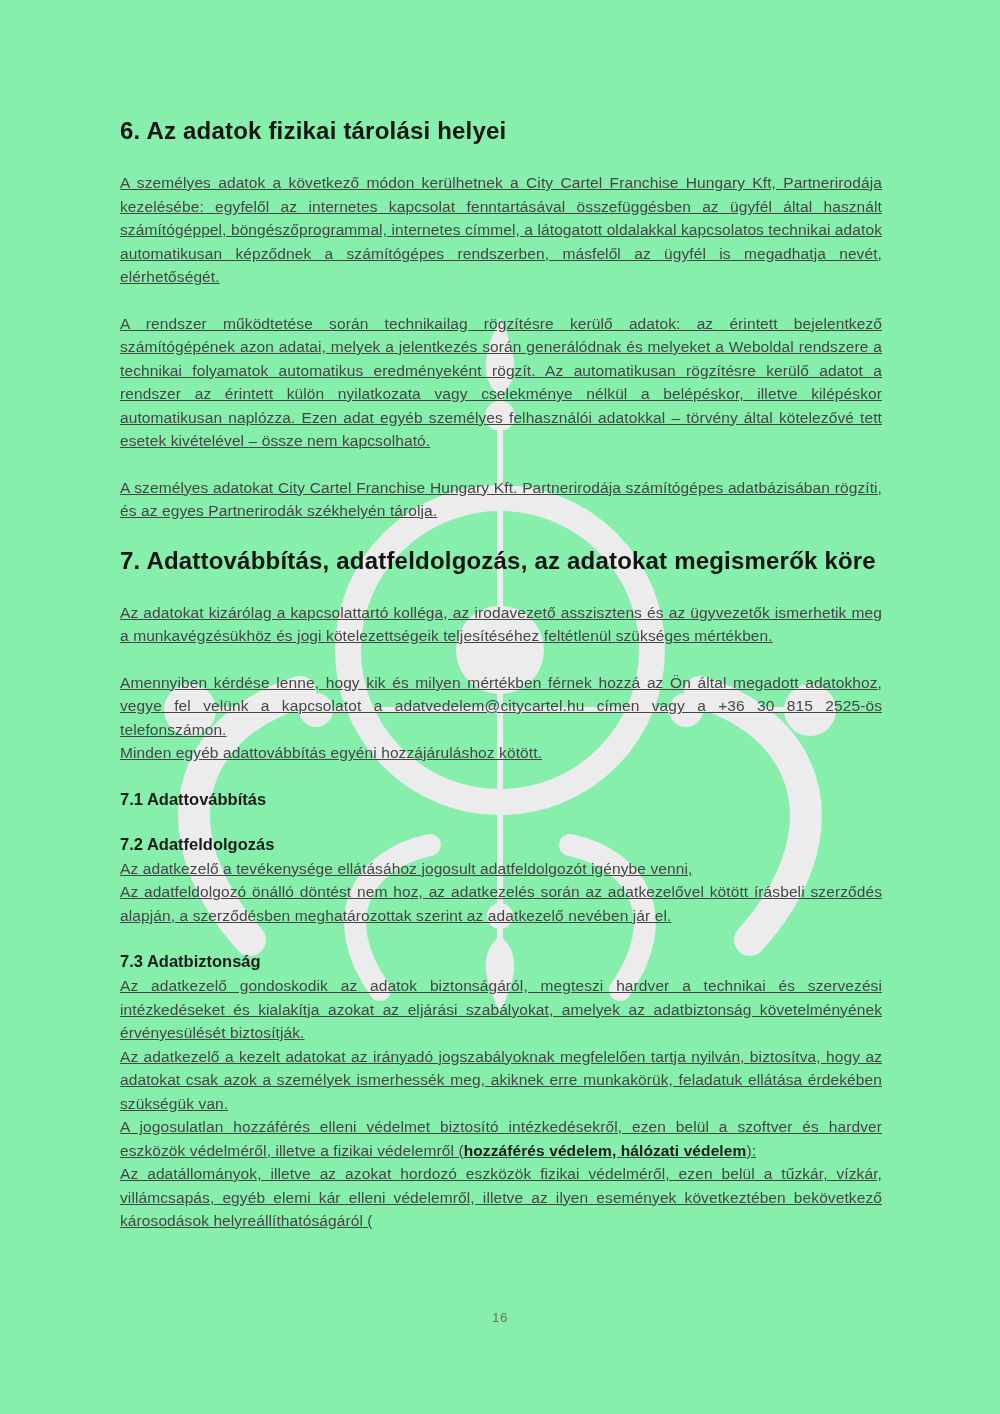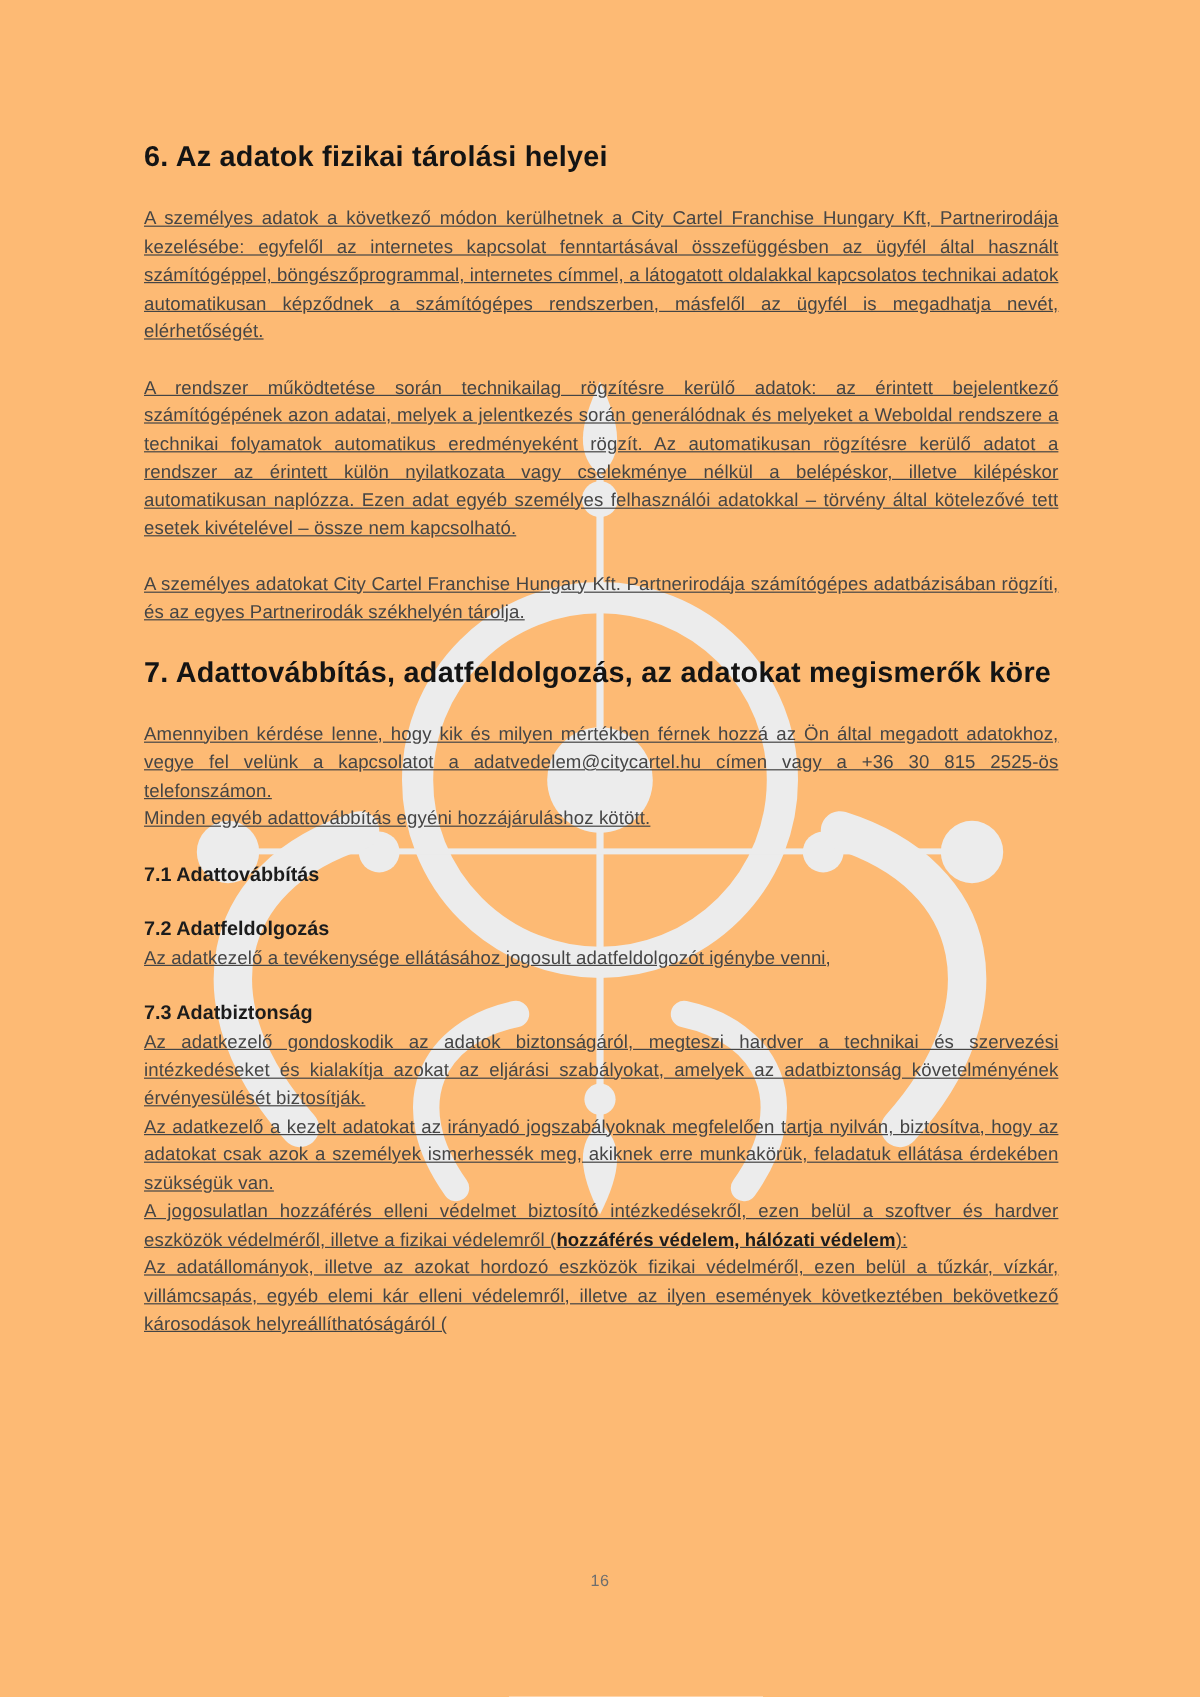--- a/index.html
+++ b/index.html
@@ -1,19 +1,19 @@
 <!DOCTYPE html>
 <html><head>
 <meta charset="utf-8">
 <style>
   html,body{margin:0;padding:0;background:#ffffff;}
   .page{
     position:relative;
     width:1000px;height:1414px;
-    background:#fdba74;
+    background:#86efac;
     overflow:hidden;
     font-family:"Liberation Sans",sans-serif;
     color:#454545;
   }
   .watermark{
     position:absolute;left:130px;top:300px;z-index:0;
     pointer-events:none;
   }
   .content{
     position:relative;z-index:1;
@@ -79,27 +79,29 @@
   <div class="content">
 
     <h1>6. Az adatok fizikai tárolási helyei</h1>
 
     <p>A személyes adatok a következő módon kerülhetnek a City Cartel Franchise Hungary Kft, Partnerirodája kezelésébe: egyfelől az internetes kapcsolat fenntartásával összefüggésben az ügyfél által használt számítógéppel, böngészőprogrammal, internetes címmel, a látogatott oldalakkal kapcsolatos technikai adatok automatikusan képződnek a számítógépes rendszerben, másfelől az ügyfél is megadhatja nevét, elérhetőségét.</p>
     <p>A rendszer működtetése során technikailag rögzítésre kerülő adatok: az érintett bejelentkező számítógépének azon adatai, melyek a jelentkezés során generálódnak és melyeket a Weboldal rendszere a technikai folyamatok automatikus eredményeként rögzít. Az automatikusan rögzítésre kerülő adatot a rendszer az érintett külön nyilatkozata vagy cselekménye nélkül a belépéskor, illetve kilépéskor automatikusan naplózza. Ezen adat egyéb személyes felhasználói adatokkal – törvény által kötelezővé tett esetek kivételével – össze nem kapcsolható.</p>
     <p>A személyes adatokat City Cartel Franchise Hungary Kft. Partnerirodája számítógépes adatbázisában rögzíti, és az egyes Partnerirodák székhelyén tárolja.</p>
 
     <h1 class="sec7">7. Adattovábbítás, adatfeldolgozás, az adatokat megismerők köre</h1>
 
+    <p>Az adatokat kizárólag a kapcsolattartó kolléga, az irodavezető asszisztens és az ügyvezetők ismerhetik meg a munkavégzésükhöz és jogi kötelezettségeik teljesítéséhez feltétlenül szükséges mértékben.</p>
     <p class="tight">Amennyiben kérdése lenne, hogy kik és milyen mértékben férnek hozzá az Ön által megadott adatokhoz, vegye fel velünk a kapcsolatot a adatvedelem@citycartel.hu címen vagy a +36 30 815 2525-ös telefonszámon.</p>
     <p>Minden egyéb adattovábbítás egyéni hozzájáruláshoz kötött.</p>
 
     <h2>7.1 Adattovábbítás</h2>
 
     <h2>7.2 Adatfeldolgozás</h2>
     <p class="tight">Az adatkezelő a tevékenysége ellátásához jogosult adatfeldolgozót igénybe venni,</p>
+    <p>Az adatfeldolgozó önálló döntést nem hoz, az adatkezelés során az adatkezelővel kötött írásbeli szerződés alapján, a szerződésben meghatározottak szerint az adatkezelő nevében jár el.</p>
 
     <h2>7.3 Adatbiztonság</h2>
     <p class="tight">Az adatkezelő gondoskodik az adatok biztonságáról, megteszi hardver a technikai és szervezési intézkedéseket és kialakítja azokat az eljárási szabályokat, amelyek az adatbiztonság követelményének érvényesülését biztosítják.</p>
     <p class="tight">Az adatkezelő a kezelt adatokat az irányadó jogszabályoknak megfelelően tartja nyilván, biztosítva, hogy az adatokat csak azok a személyek ismerhessék meg, akiknek erre munkakörük, feladatuk ellátása érdekében szükségük van.</p>
 
     <p class="tight"><span>A jogosulatlan hozzáférés elleni védelmet biztosító intézkedésekről, ezen belül a szoftver és hardver eszközök védelméről, illetve a fizikai védelemről (</span><b>hozzáférés védelem, hálózati védelem</b><span>):</span></p>
     <p class="tight"><span>Az adatállományok, illetve az azokat hordozó eszközök fizikai védelméről, ezen belül a tűzkár, vízkár, villámcsapás, egyéb elemi kár elleni védelemről, illetve az ilyen események következtében bekövetkező károsodások helyreállíthatóságáról (</span></p>
 
   </div>
 

